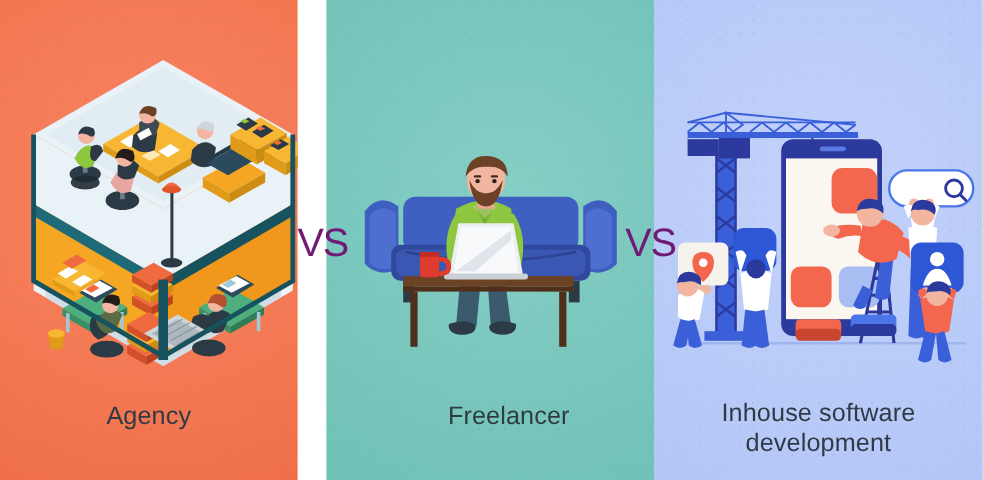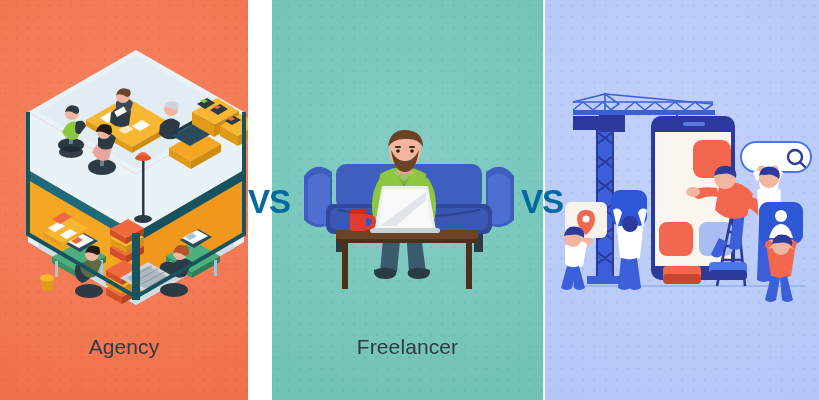--- a/index.html
+++ b/index.html
@@ -14,35 +14,35 @@
   .panel .dots{
     position:absolute;inset:0;
     background-image:radial-gradient(rgba(0,0,0,.085) 1px, transparent 1.1px);
     background-size:11px 11px;
     opacity:.55;
     pointer-events:none;
   }
   #panel-agency{left:0;width:248px;background:
       radial-gradient(circle at 50% 38%, #f98363 0%, #f47a55 55%, #ef7048 100%);}
   #panel-freelancer{left:272px;width:271px;background:
-      radial-gradient(circle at 50% 42%, #86cfc6 0%, #78c6bc 60%, #6fc1b6 100%);}
+      radial-gradient(circle at 50% 42%, #86cfc6 0%, #78c6bc 60%, #6fc1b6 100%); padding-left: 33px;}
   #panel-inhouse{left:545px;width:274px;background:
       radial-gradient(circle at 50% 40%, #c3d2fb 0%, #b9cbf8 60%, #b3c6f7 100%);}
 
   .caption{
     position:absolute;left:0;right:0;text-align:center;
     color:#2f3a44;font-size:21px;line-height:1.18;letter-spacing:.1px;
   }
   #cap-agency{top:335px;}
   #cap-freelancer{top:335px;}
   #cap-inhouse{top:333px;}
 
   .vs{
     position:absolute;top:183px;
-    font-size:33px;font-weight:bold;color:#0369a1;
+    font-size:33px;font-weight:normal;color:#701a75;
     letter-spacing:-1px;z-index:40;
   }
   #vs-1{left:248px;}
   #vs-2{left:521px;}
 
   .art{position:absolute;}
   svg{display:block;overflow:visible;}
 </style>
 </head>
 <body>
@@ -478,18 +478,22 @@
 
         <g>
           <rect x="104" y="176" width="38" height="16" rx="4" fill="#f4674f"></rect>
           <rect x="104" y="184" width="38" height="10" rx="4" fill="#c8452f"></rect>
           <rect x="150" y="172" width="38" height="14" rx="4" fill="#4a76e8"></rect>
           <rect x="150" y="180" width="38" height="10" rx="4" fill="#2b3a9c"></rect>
         </g>
       </svg>
     </div>
 
+    <div class="caption" id="cap-inhouse">
+      <div>Inhouse software</div>
+      <div>development</div>
+    </div>
   </div>
 
   <div class="vs" id="vs-1">VS</div>
   <div class="vs" id="vs-2">VS</div>
 
 </div>
 
 </body></html>

